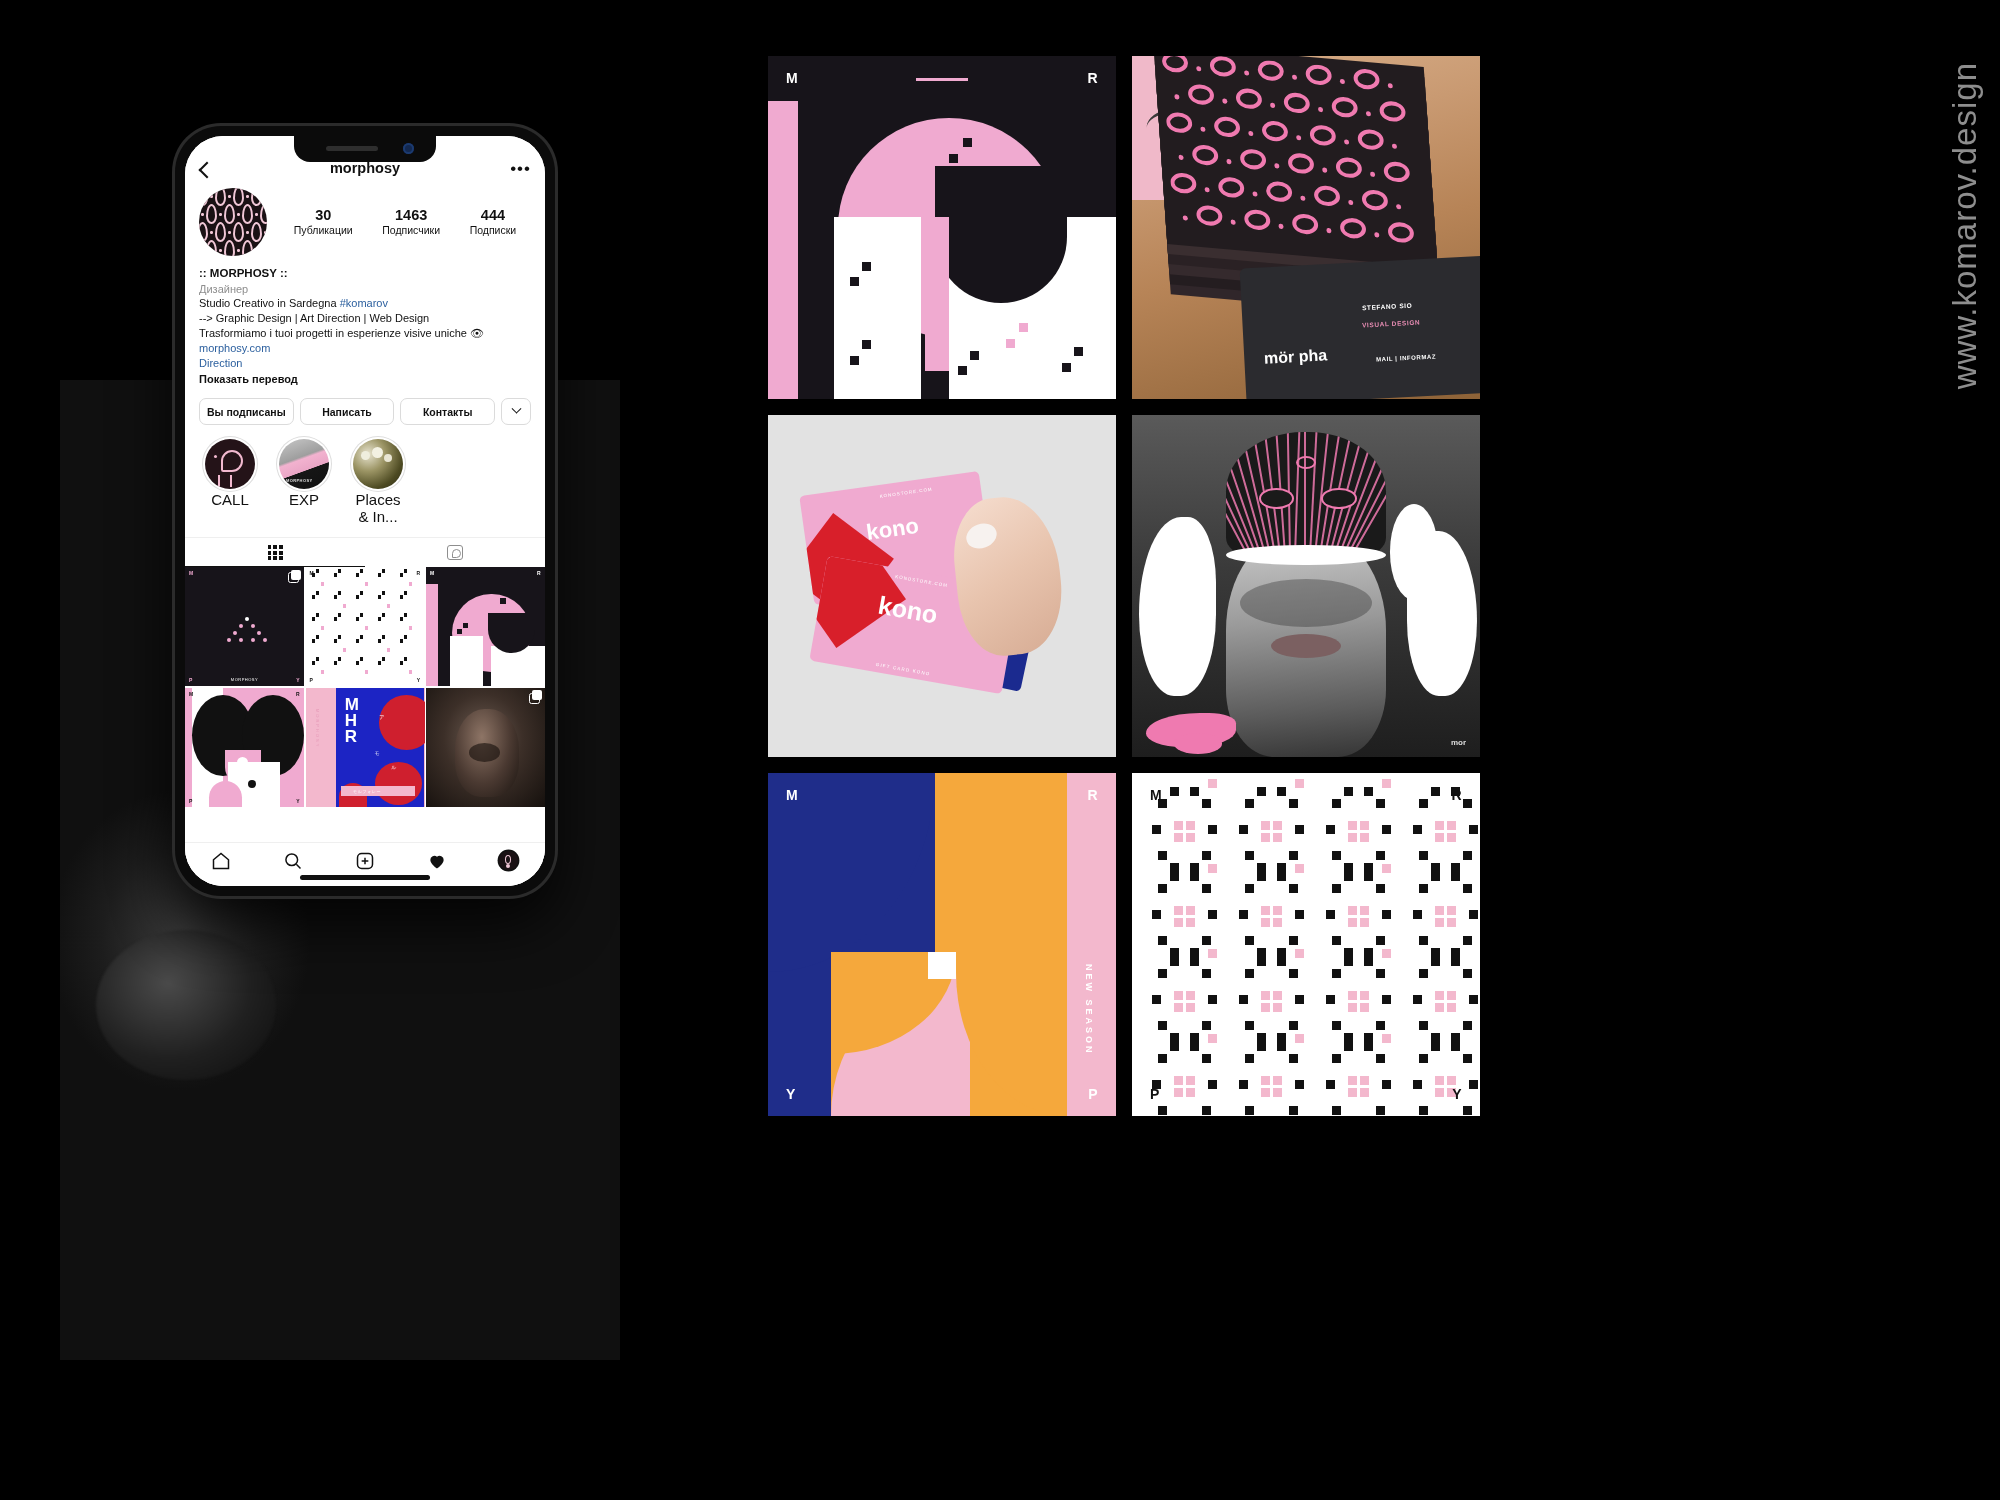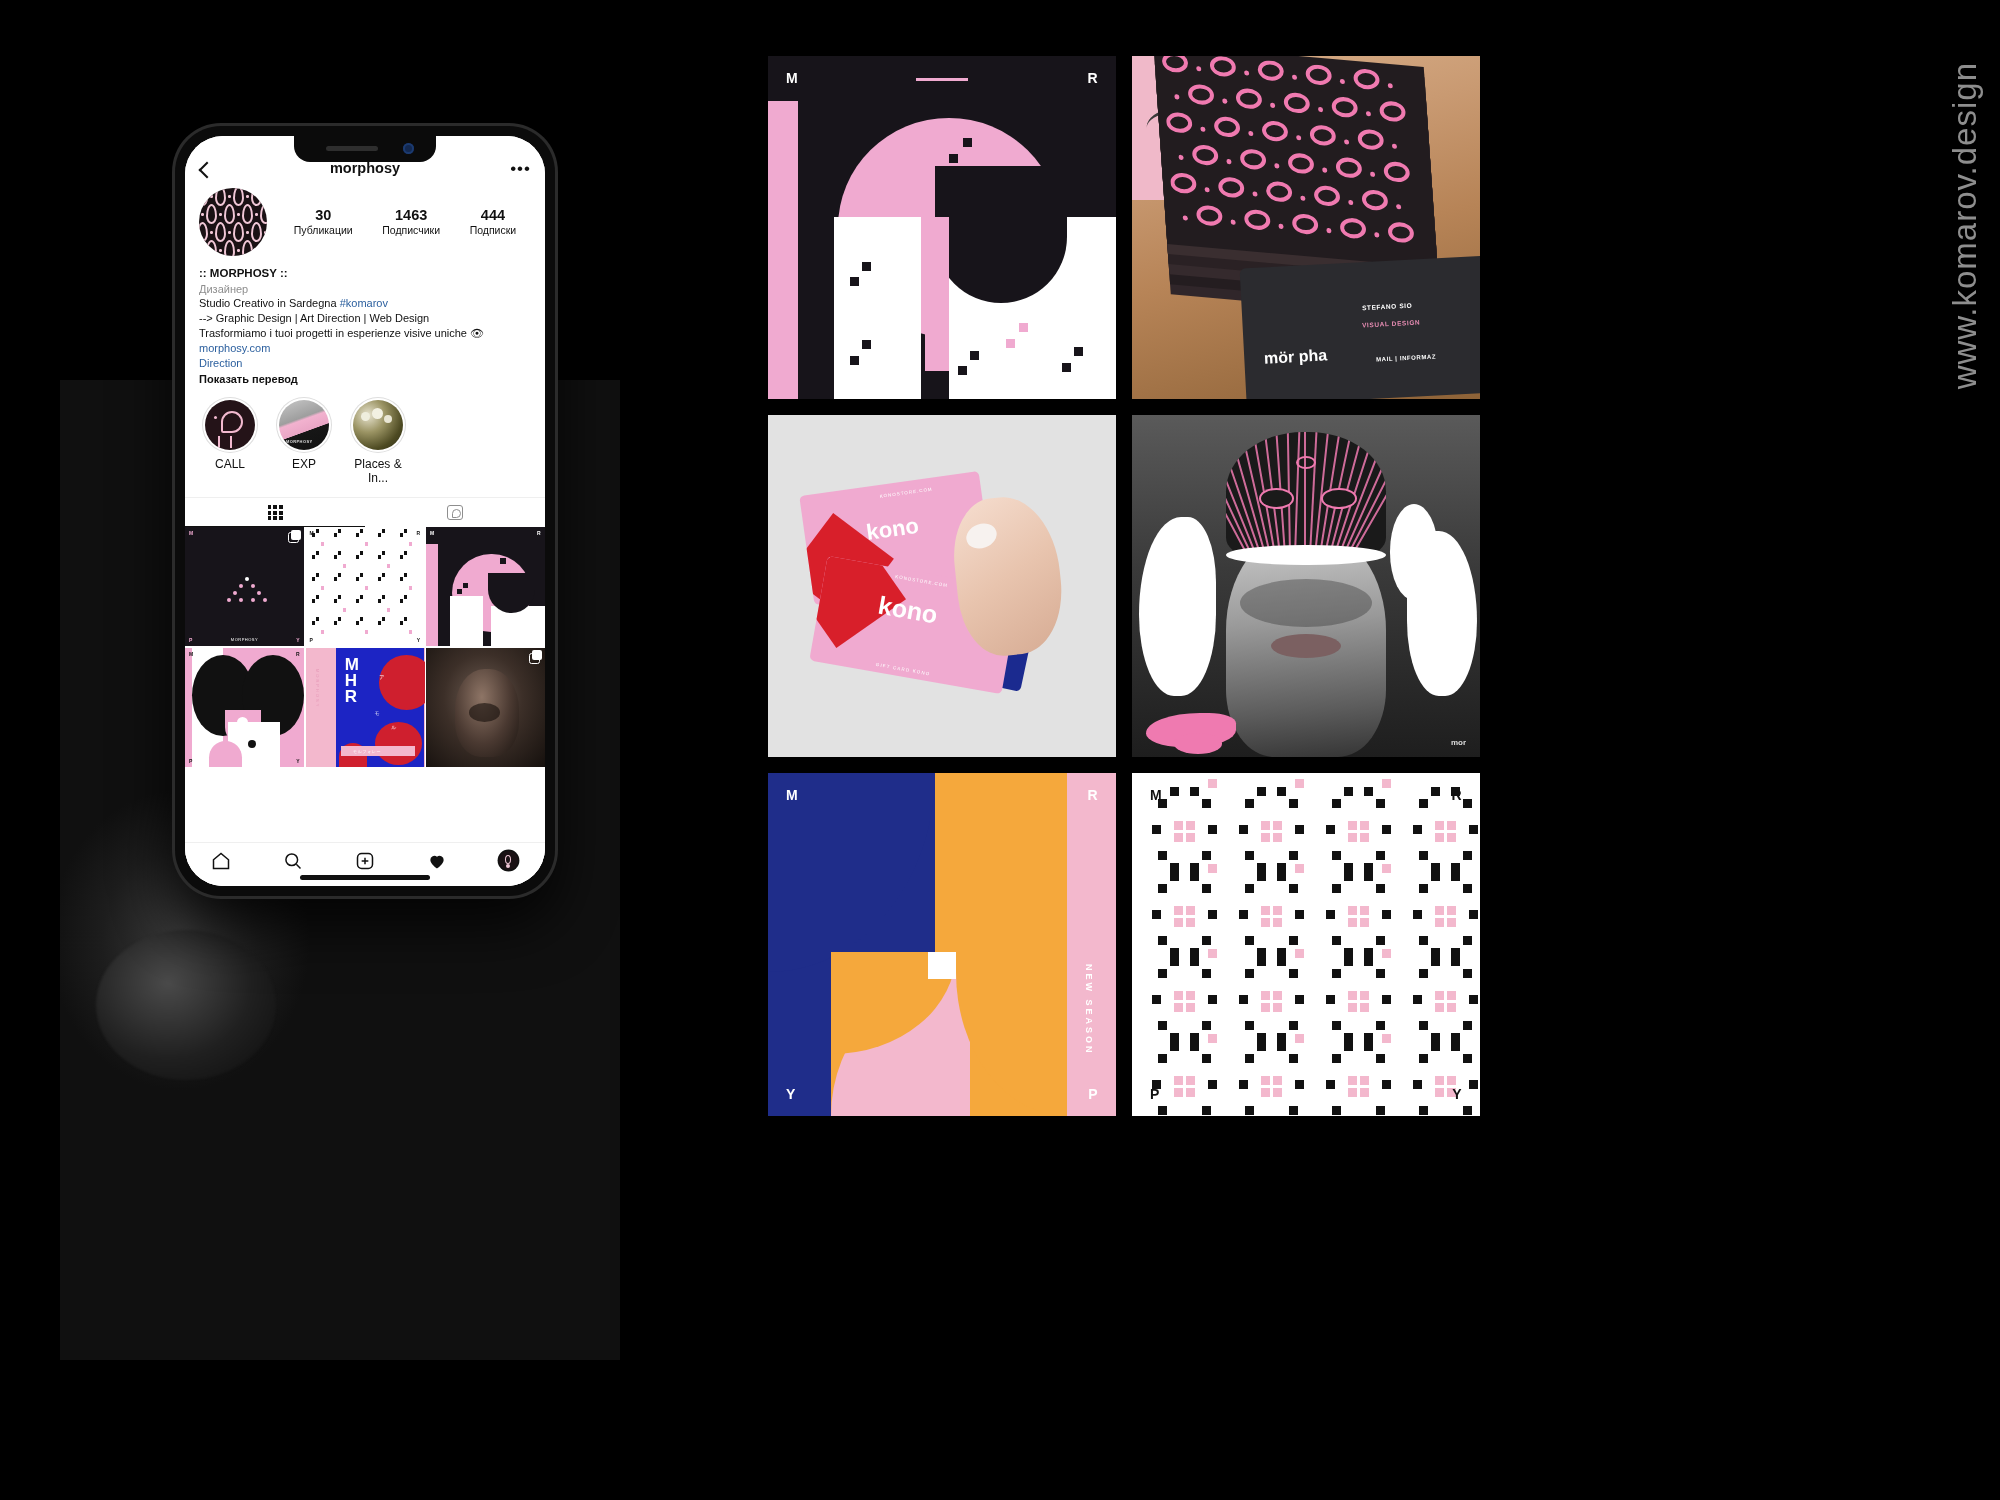--- a/index.html
+++ b/index.html
@@ -97,21 +97,21 @@
          font-size:10.5px; font-weight:700; color:#111; background:#fff; }
   .btn.chev { flex:0 0 30px; }
   .chev-d { width:7px; height:7px; border-right:1.6px solid #111;
             border-bottom:1.6px solid #111; transform:rotate(45deg) translate(-2px,-2px); }
 
   .highlights { display:flex; gap:20px; padding:12px 0 0 18px; }
   .hl { width:54px; text-align:center; }
   .hl-ring { width:54px; height:54px; border-radius:50%; padding:2px;
              background:#fff; box-shadow:0 0 0 1px #dedede; overflow:hidden; }
   .hl-img { width:100%; height:100%; border-radius:50%; overflow:hidden; position:relative; }
-  .hl-lbl { font-size:12px; color:#111; margin-top:5px; }
+  .hl-lbl { font-size:15px; color:#111; }
 
   .tabs { display:flex; border-top:1px solid #efefef; margin-top:12px; height:30px; }
   .tab { flex:1; display:flex; align-items:center; justify-content:center;
          position:relative; }
   .tab.active::after { content:""; position:absolute; bottom:0; left:0; right:0;
                        height:1.5px; background:#111; }
   .grid-ico { width:15px; height:15px; display:grid; grid-template-columns:repeat(3,1fr);
               grid-template-rows:repeat(3,1fr); gap:1.6px; }
   .grid-ico i { background:#111; }
   .tag-ico { width:16px; height:15px; border:1.7px solid #8e8e8e; border-radius:3px;
@@ -238,20 +238,28 @@
             <div class="name">:: MORPHOSY ::</div>
             <div class="cat">Дизайнер</div>
             <div><span>Studio Creativo in Sardegna </span><span class="tag">#komarov</span></div>
             <div>--&gt; Graphic Design | Art Direction | Web Design</div>
             <div> Trasformiamo i tuoi progetti in esperienze visive uniche 👁</div>
             <div class="link">morphosy.com</div>
             <div class="link">Direction</div>
             <div class="translate">Показать перевод</div>
           </div>
 
+          <div class="actions">
+            <div class="btn">Вы подписаны</div>
+            <div class="btn">Написать</div>
+            <div class="btn">Контакты</div>
+            <div class="btn chev">
+              <span class="chev-d"></span>
+            </div>
+          </div>
 
           <div class="highlights">
             <div class="hl">
               <div class="hl-ring">
                 <div class="hl-img" style="background:#241318;">
                   <div style="position:absolute;left:16px;top:11px;width:22px;height:22px;border:2px solid #f2b9cf;border-radius:50% 50% 50% 10%"></div>
                   <div style="position:absolute;left:9px;top:16px;width:3px;height:3px;background:#f2b9cf;border-radius:50%"></div>
                   <div style="position:absolute;left:13px;top:36px;width:2px;height:12px;background:#f2b9cf"></div>
                   <div style="position:absolute;left:25px;top:36px;width:2px;height:12px;background:#f2b9cf"></div>
                 </div>

